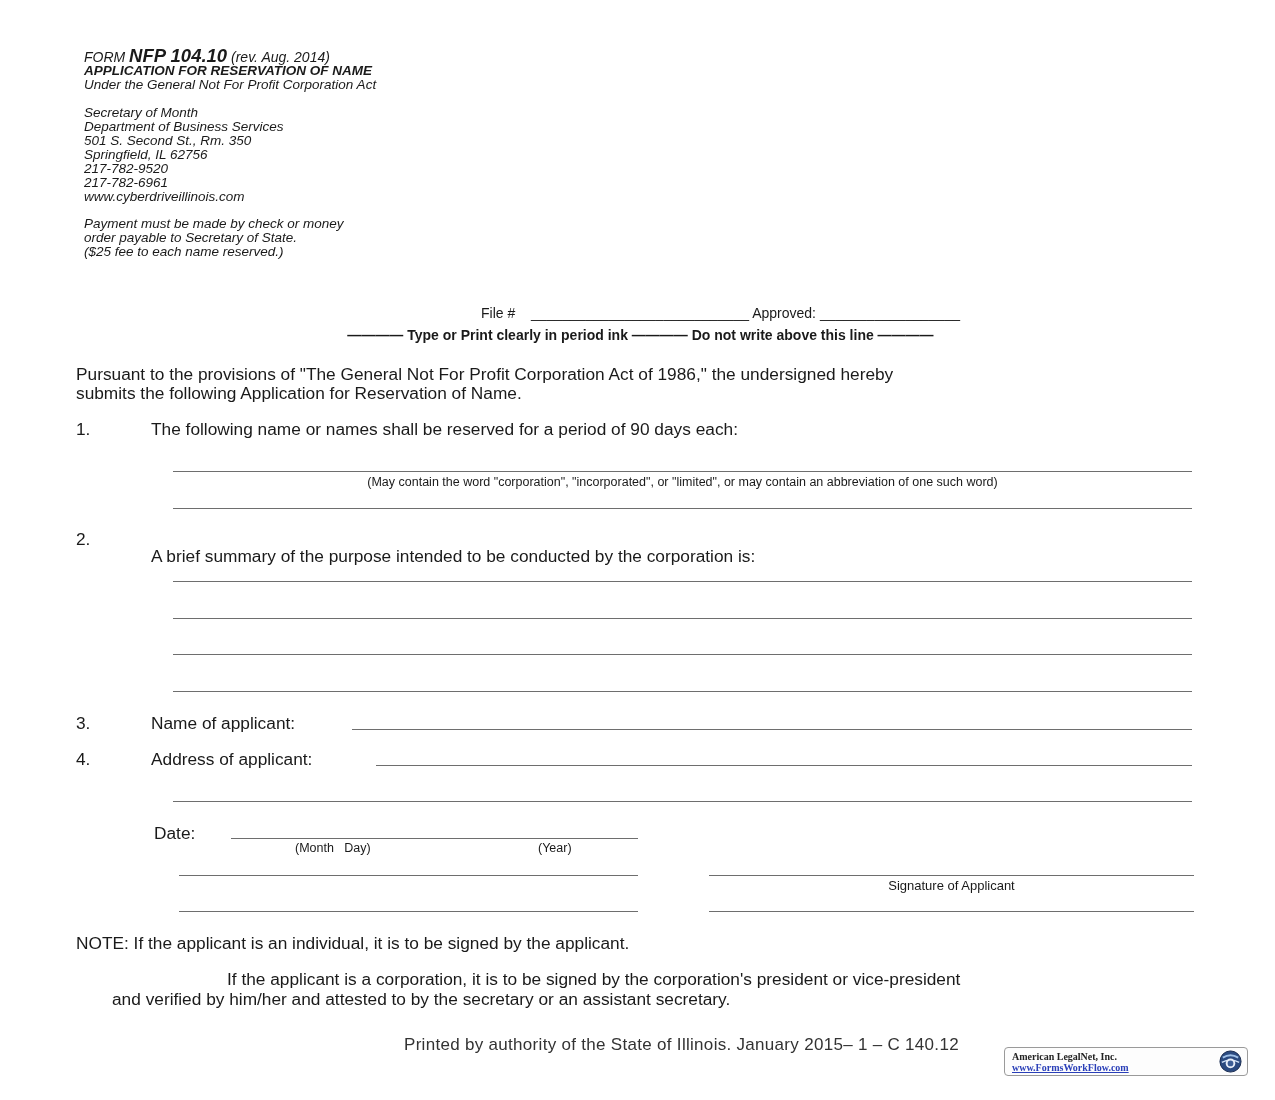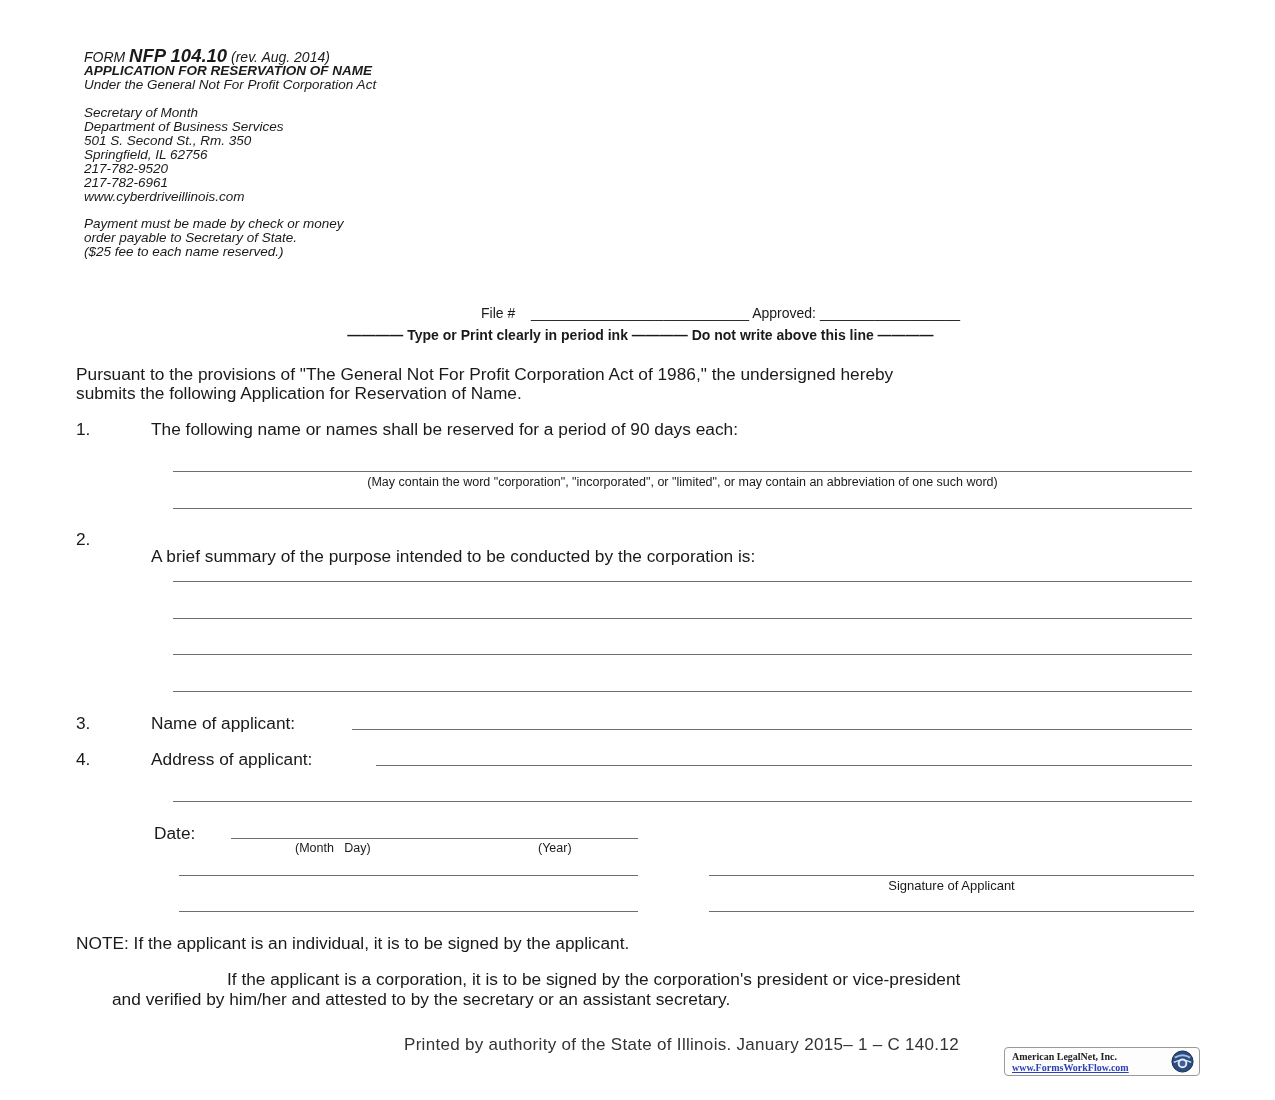--- a/index.html
+++ b/index.html
@@ -22,20 +22,21 @@
     .divider-row { top: 327px; left: 0; width: 1275px; text-align: center; font-size: 14px; font-weight: bold; padding-left: 6px; box-sizing: border-box; white-space: nowrap; }
     .body-text { font-size: 17.3px; line-height: 19px; white-space: nowrap; }
     .num { left: 76px; }
     .item { left: 151px; }
     .small-note { font-size: 12.5px; white-space: nowrap; }
     .footer-print { top: 1035px; left: 404px; font-size: 17px; letter-spacing: 0.3px; color: #333; white-space: nowrap; }
     .badge {
       top: 1047px; left: 1004px; width: 194px; height: 27px;
       border: 1px solid #9a9a9a; border-radius: 4px; background: #fdfdfd;
       font-family: "Liberation Serif", serif;
+      padding-left: 48px;
     }
     .badge .b1 { position: absolute; left: 7px; top: 3px; font-size: 10px; font-weight: bold; color: #222; }
     .badge .b2 { position: absolute; left: 7px; top: 14px; font-size: 10px; color: #2a3fb8; text-decoration: underline; font-weight: bold; }
     .badge .globe { position: absolute; right: 4px; top: 1px; width: 25px; height: 25px; }
   </style>
 </head>
 <body>
 
 <div class="abs hdr form-title">
   <span>FORM</span>

